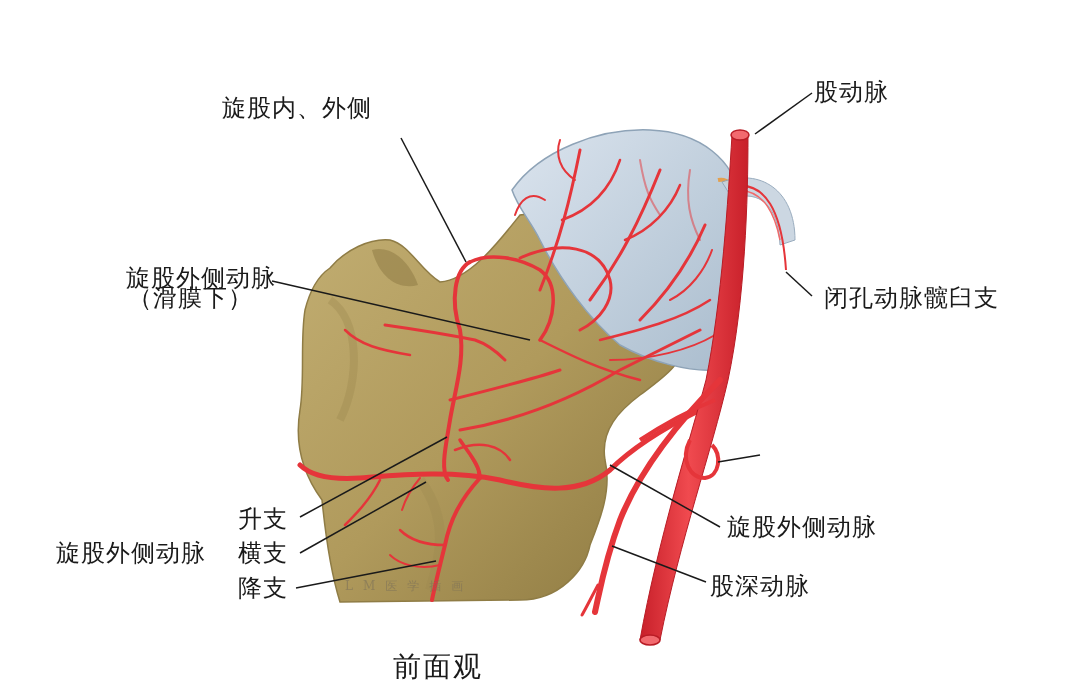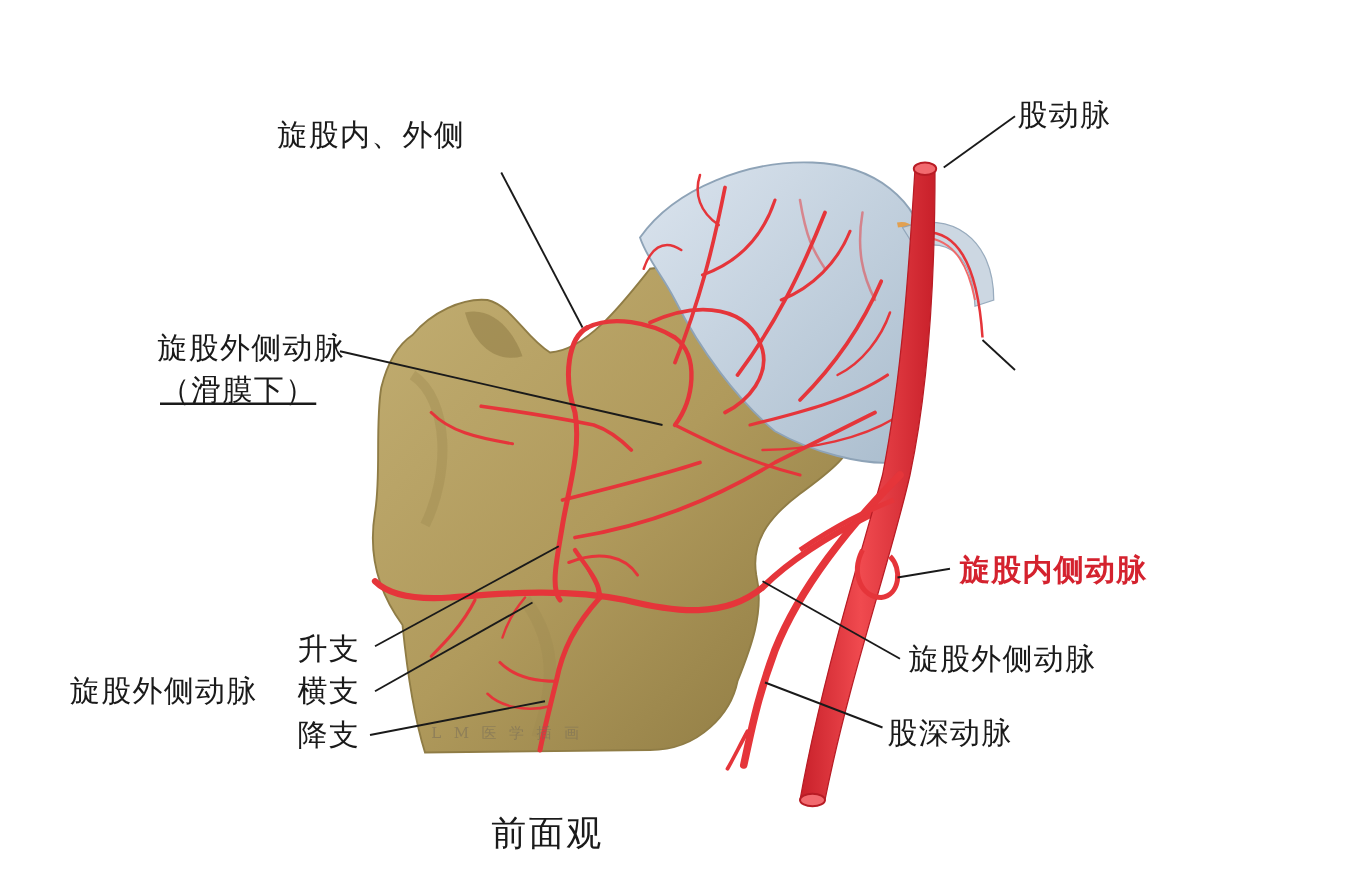--- a/index.html
+++ b/index.html
@@ -126,24 +126,24 @@
     </g>
   </svg>
 
   <div class="wm">LM医学插画</div>
 
   <div class="lbl" style="left:222px;top:92px;text-align:right;">旋股内、外侧</div>
 
   <div class="lbl" style="left:814px;top:76px;">股动脉</div>
 
   <div class="lbl" style="left:126px;top:262px;">旋股外侧动脉</div>
-  <div class="lbl" style="left:128px;top:296px;text-decoration:underline;">（滑膜下）</div>
+  <div class="lbl" style="left:128px;top:282px;">（滑膜下）</div>
 
+  <div class="lbl" style="left:824px;top:282px;">闭孔动脉髋臼支</div>
 
-  <div class="lbl red" style="left:768px;top:440px;">旋股内侧动脉</div>
 
   <div class="lbl" style="left:727px;top:511px;">旋股外侧动脉</div>
 
   <div class="lbl" style="left:710px;top:570px;text-align:right;">股深动脉</div>
 
   <div class="lbl" style="left:56px;top:537px;">旋股外侧动脉</div>
   <div class="lbl" style="left:238px;top:503px;">升支</div>
   <div class="lbl" style="left:238px;top:537px;">横支</div>
   <div class="lbl" style="left:238px;top:572px;">降支</div>
 

